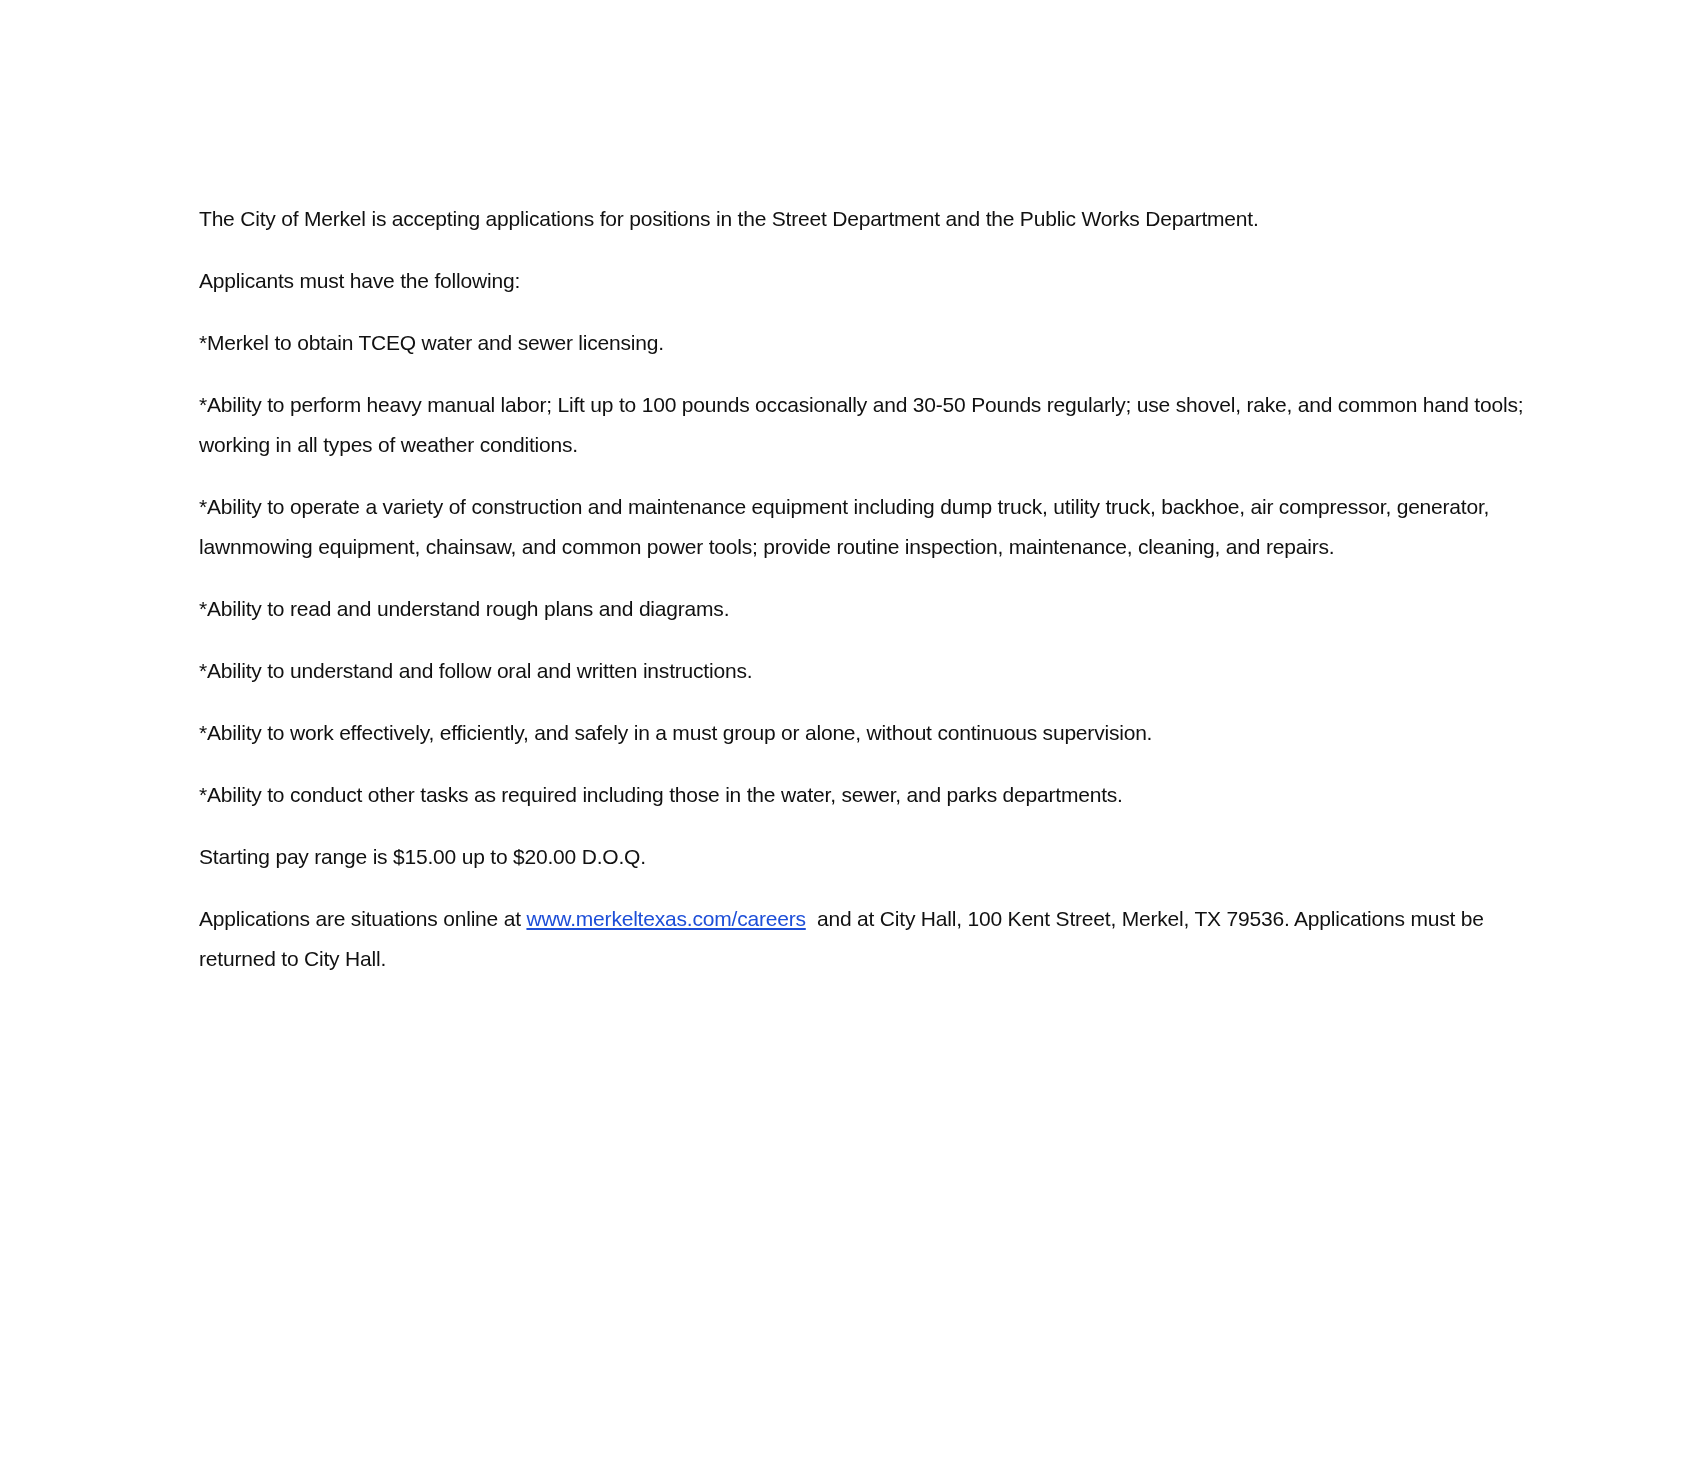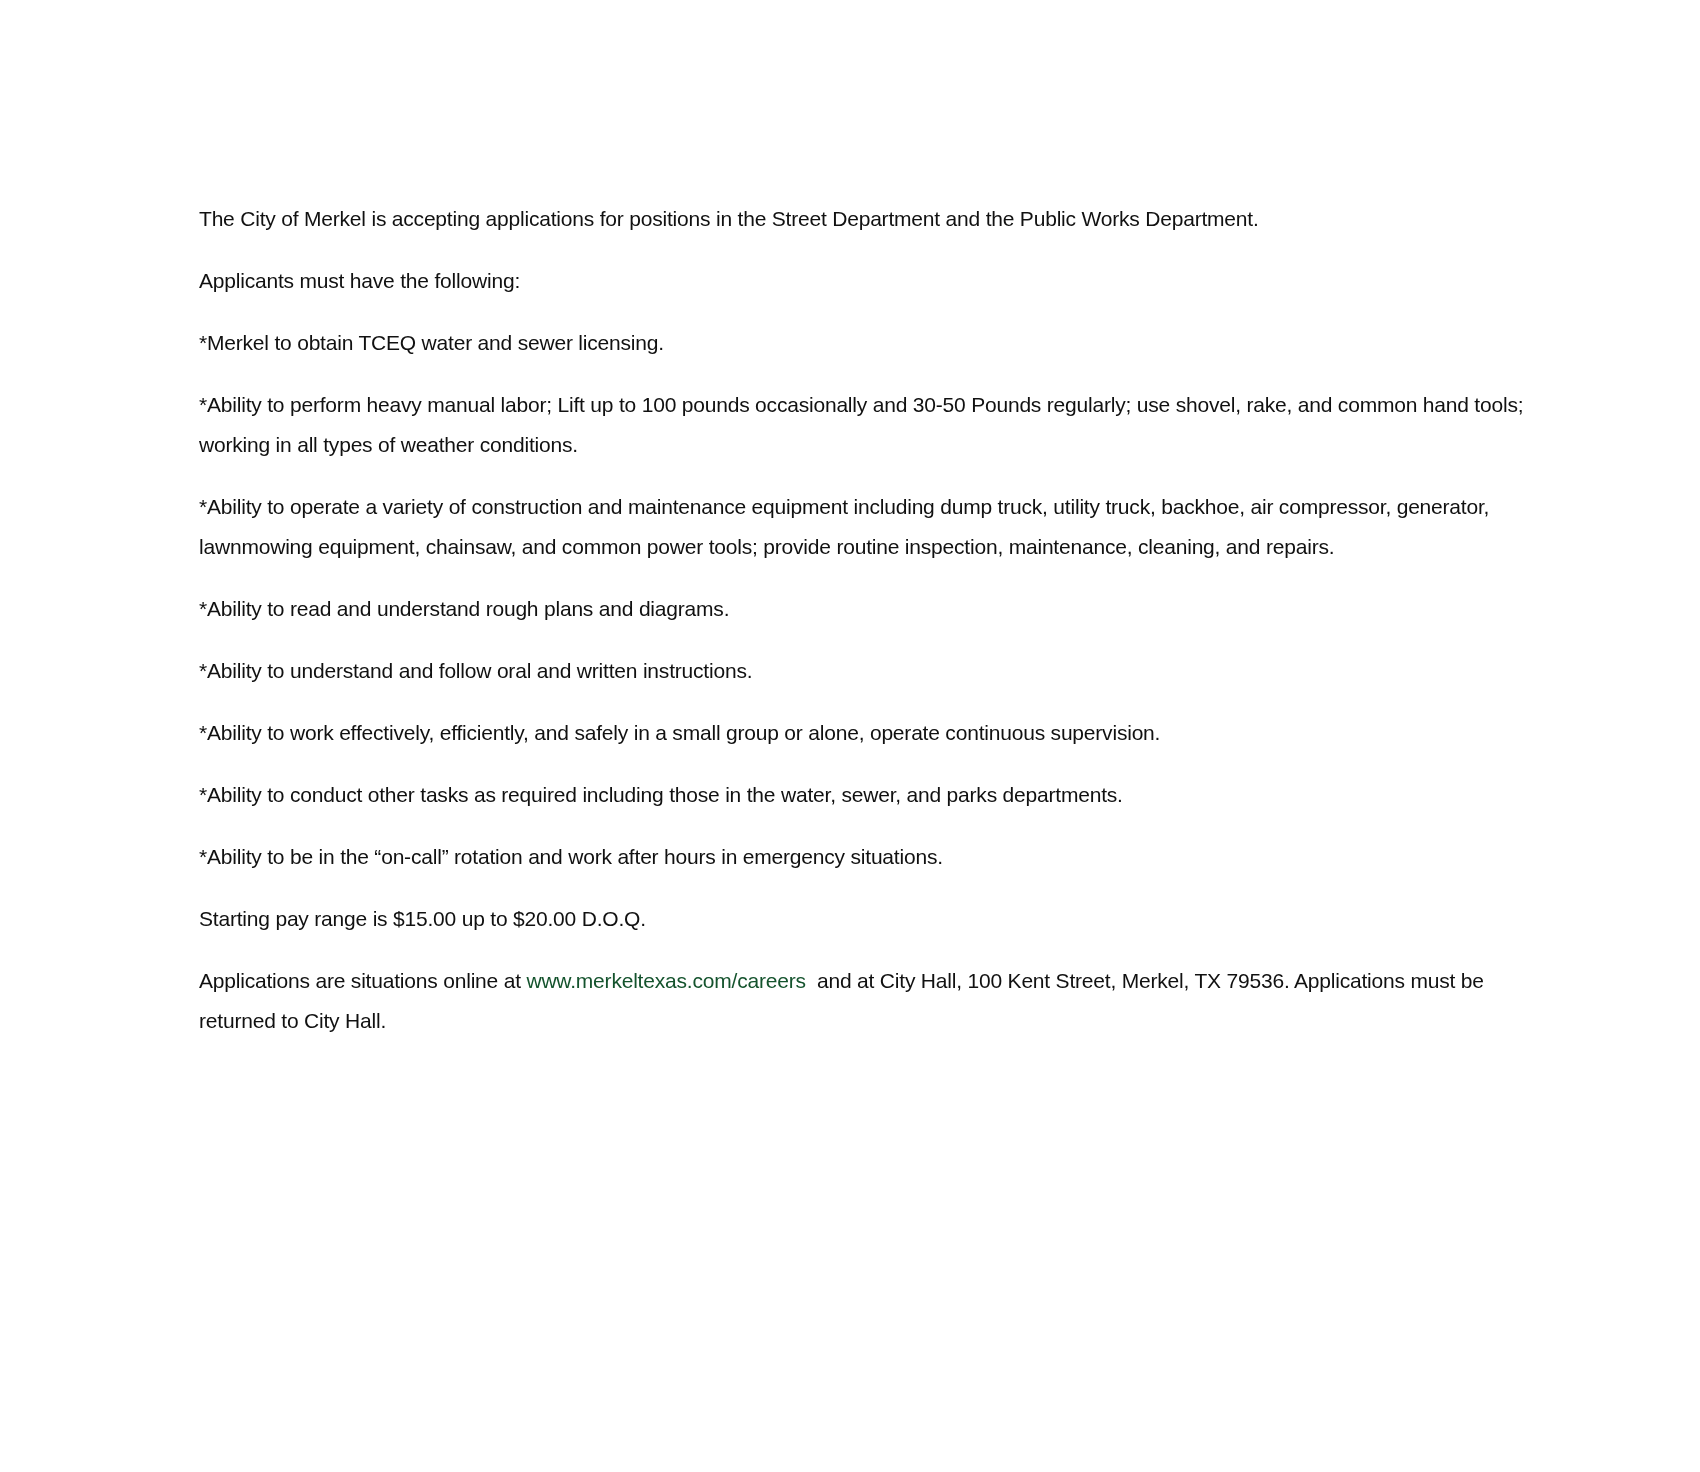--- a/index.html
+++ b/index.html
@@ -9,31 +9,30 @@
     left: 199px;
     top: 199px;
     width: 1330px;
     font-family: "Liberation Sans", sans-serif;
     font-size: 21px;
     line-height: 40px;
     color: #111111;
     letter-spacing: -0.2px;
   }
   .page p { margin: 0 0 22px 0; }
-  .link { color: #14532d; }
+  .link { color: #1d4ed8; text-decoration: underline; }
 </style>
 </head>
 <body>
 
 <div class="page">
   <p>The City of Merkel is accepting applications for positions in the Street Department and the Public Works Department.</p>
   <p>Applicants must have the following:</p>
   <p>*Merkel to obtain TCEQ water and sewer licensing.</p>
   <p>*Ability to perform heavy manual labor; Lift up to 100 pounds occasionally and 30-50 Pounds regularly; use shovel, rake, and common hand tools; working in all types of weather conditions.</p>
   <p>*Ability to operate a variety of construction and maintenance equipment including dump truck, utility truck, backhoe, air compressor, generator, lawnmowing equipment, chainsaw, and common power tools; provide routine inspection, maintenance, cleaning, and repairs.</p>
   <p>*Ability to read and understand rough plans and diagrams.</p>
   <p>*Ability to understand and follow oral and written instructions.</p>
-  <p>*Ability to work effectively, efficiently, and safely in a small group or alone, operate continuous supervision.</p>
+  <p>*Ability to work effectively, efficiently, and safely in a must group or alone, without continuous supervision.</p>
   <p>*Ability to conduct other tasks as required including those in the water, sewer, and parks departments.</p>
-  <p>*Ability to be in the “on-call” rotation and work after hours in emergency situations.</p>
   <p>Starting pay range is $15.00 up to $20.00 D.O.Q.</p>
   <p><span>Applications are situations online at </span><a class="link">www.merkeltexas.com/careers</a><span style="white-space: pre-wrap;">  and at City Hall, 100 Kent Street, Merkel, TX 79536. Applications must be returned to City Hall.</span></p>
 </div>
 
 </body></html>

